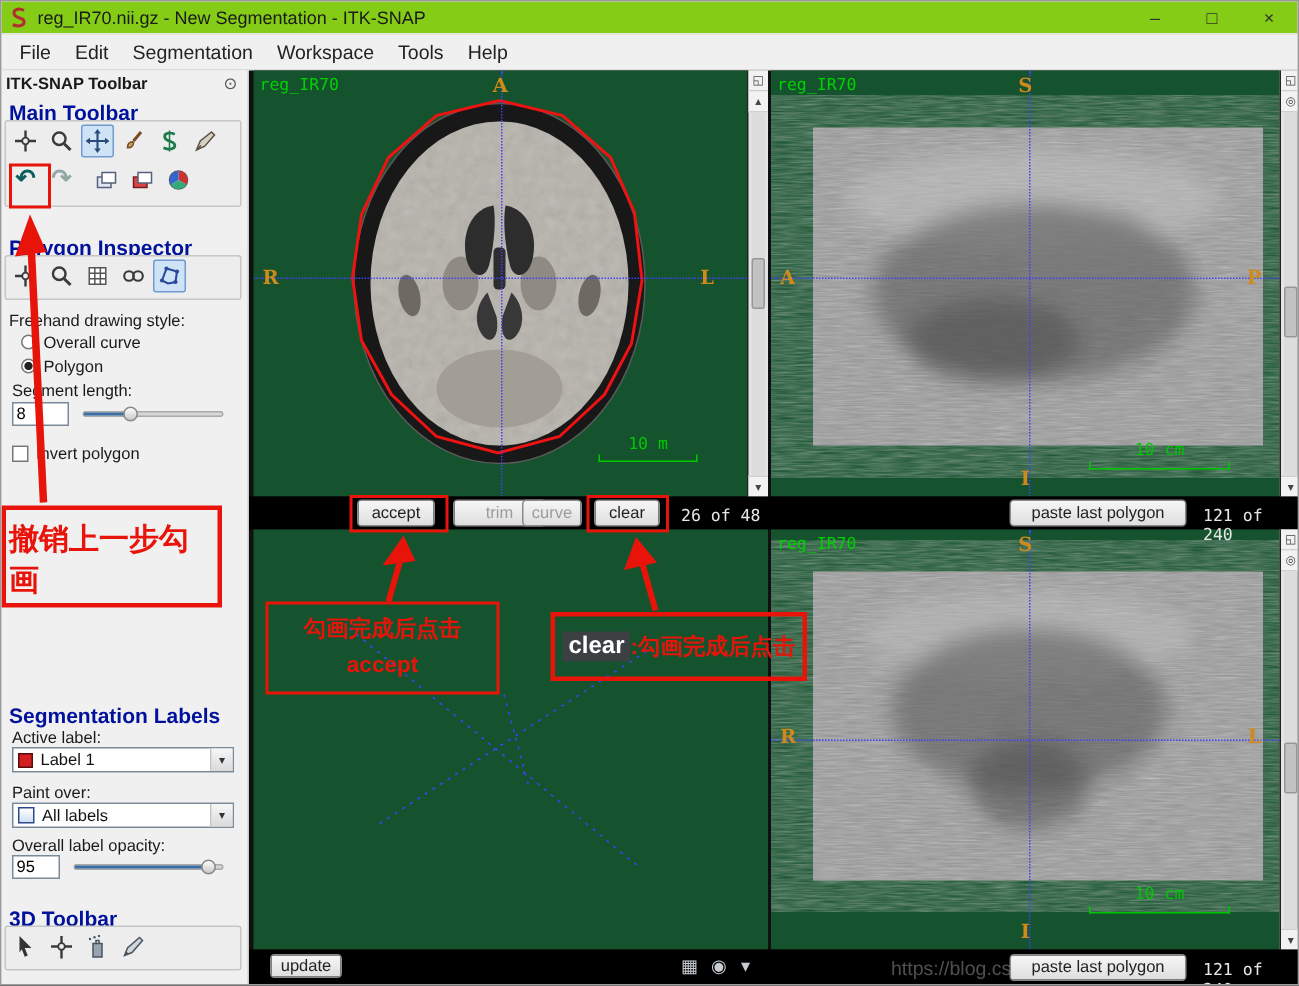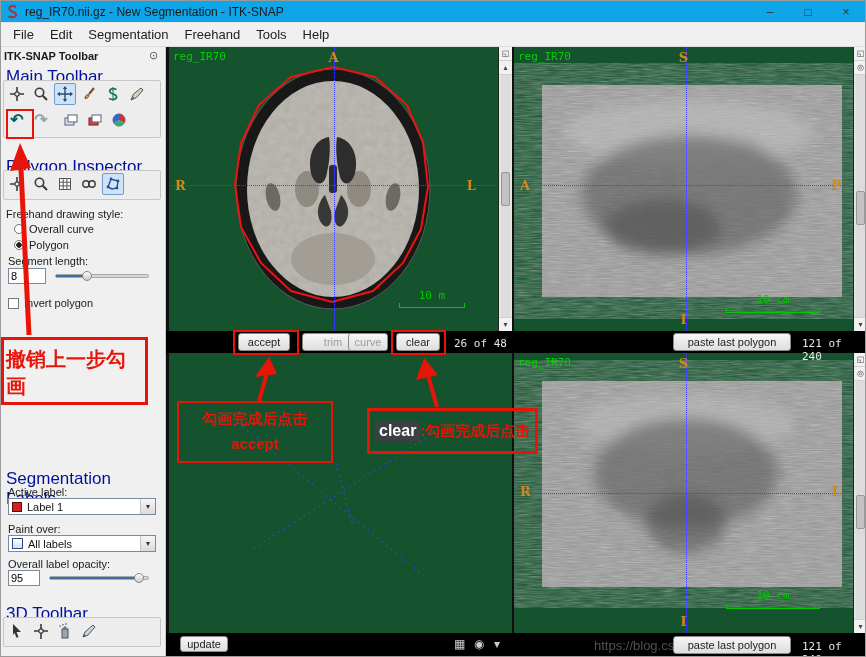--- a/index.html
+++ b/index.html
@@ -1,30 +1,30 @@
 <!DOCTYPE html>
 <html><head>
 <meta charset="utf-8">
 <style>
 *{margin:0;padding:0;box-sizing:border-box}
 body{width:866px;height:657px;font-family:"Liberation Sans",sans-serif;background:#777}
 .window{position:relative;width:866px;height:657px;background:#f0f0f0;border:1px solid #9a9a9a;overflow:hidden}
 .A{position:absolute}
 
-.titlebar{position:absolute;left:0;top:0;right:0;height:22px;background:#0ea5e9;border-bottom:1px solid #e6e6e6;display:flex;align-items:center;padding-left:4px}
+.titlebar{position:absolute;left:0;top:0;right:0;height:22px;background:#84cc16;border-bottom:1px solid #e6e6e6;display:flex;align-items:center;padding-left:4px}
 .title-text{font-size:12px;color:#1a1a1a;margin-left:5px}
 .win-controls{margin-left:auto;display:flex;height:100%}
 .win-btn{width:38px;height:100%;display:flex;align-items:center;justify-content:center;font-size:12px;color:#333}
 
 .menubar{position:absolute;left:0;top:22px;right:0;height:24px;background:#f0f0f0;border-bottom:1px solid #dcdcdc;display:flex;align-items:center;padding-left:4px}
 .menu-item{font-size:13px;color:#222;padding:0 8px;line-height:24px;cursor:default}
 
 .sidebar{position:absolute;left:0;top:46px;width:165px;bottom:0;background:#f0f0f0;border-right:1px solid #c9c9c9}
 .sb-label{font-size:11px;color:#1a1a1a}
-.sec-head{font-size:17px;font-weight:normal;color:#00119c}
+.sec-head{font-size:14px;font-weight:bold;color:#00119c}
 .panelbox{background:#ededed;border:1px solid #c6c6c6;border-radius:2px}
 .tbrow{display:flex;gap:2px;padding:2px;align-items:center}
 .tbtn{width:22px;height:22px;border:1px solid transparent;border-radius:2px;display:inline-flex;align-items:center;justify-content:center;background:transparent}
 .tbtn.sel{background:#cfe3f7;border-color:#6f9bd1}
 .uglyph{font-size:16px;font-weight:bold;line-height:1}
 .rd{display:inline-block;width:10px;height:10px;border:1px solid #777;border-radius:50%;background:#fff;vertical-align:-1px;margin-right:5px}
 .rd.sel{background:radial-gradient(circle at 50% 50%, #222 0 2.5px, #fff 3px)}
 .cb{display:inline-block;width:11px;height:11px;border:1px solid #777;background:#fff;vertical-align:-2px;margin-right:5px}
 .tinput{position:absolute;height:16px;border:1px solid #7a8a99;background:#fff;font:11px "Liberation Sans",sans-serif;padding:0 2px}
 .slider{position:absolute;height:4px;background:#d6d6d6;border:1px solid #aaa;border-radius:2px}
@@ -78,21 +78,21 @@
       <div class="win-btn">–</div>
       <div class="win-btn">□</div>
       <div class="win-btn">×</div>
     </div>
   </div>
 
   <div class="menubar">
     <span class="menu-item">File</span>
     <span class="menu-item">Edit</span>
     <span class="menu-item">Segmentation</span>
-    <span class="menu-item">Freehand</span>
+    <span class="menu-item">Workspace</span>
     <span class="menu-item">Tools</span>
     <span class="menu-item">Help</span>
   </div>
 
   <div class="sidebar">
     <span class="A sb-label" style="left:3px;top:3px;font-weight:bold">ITK-SNAP Toolbar</span>
     <span class="A" style="left:148px;top:2px;font-size:11px;color:#555">⊙</span>
 
     <span class="A sec-head" style="left:5px;top:20px">Main Toolbar</span>
 

